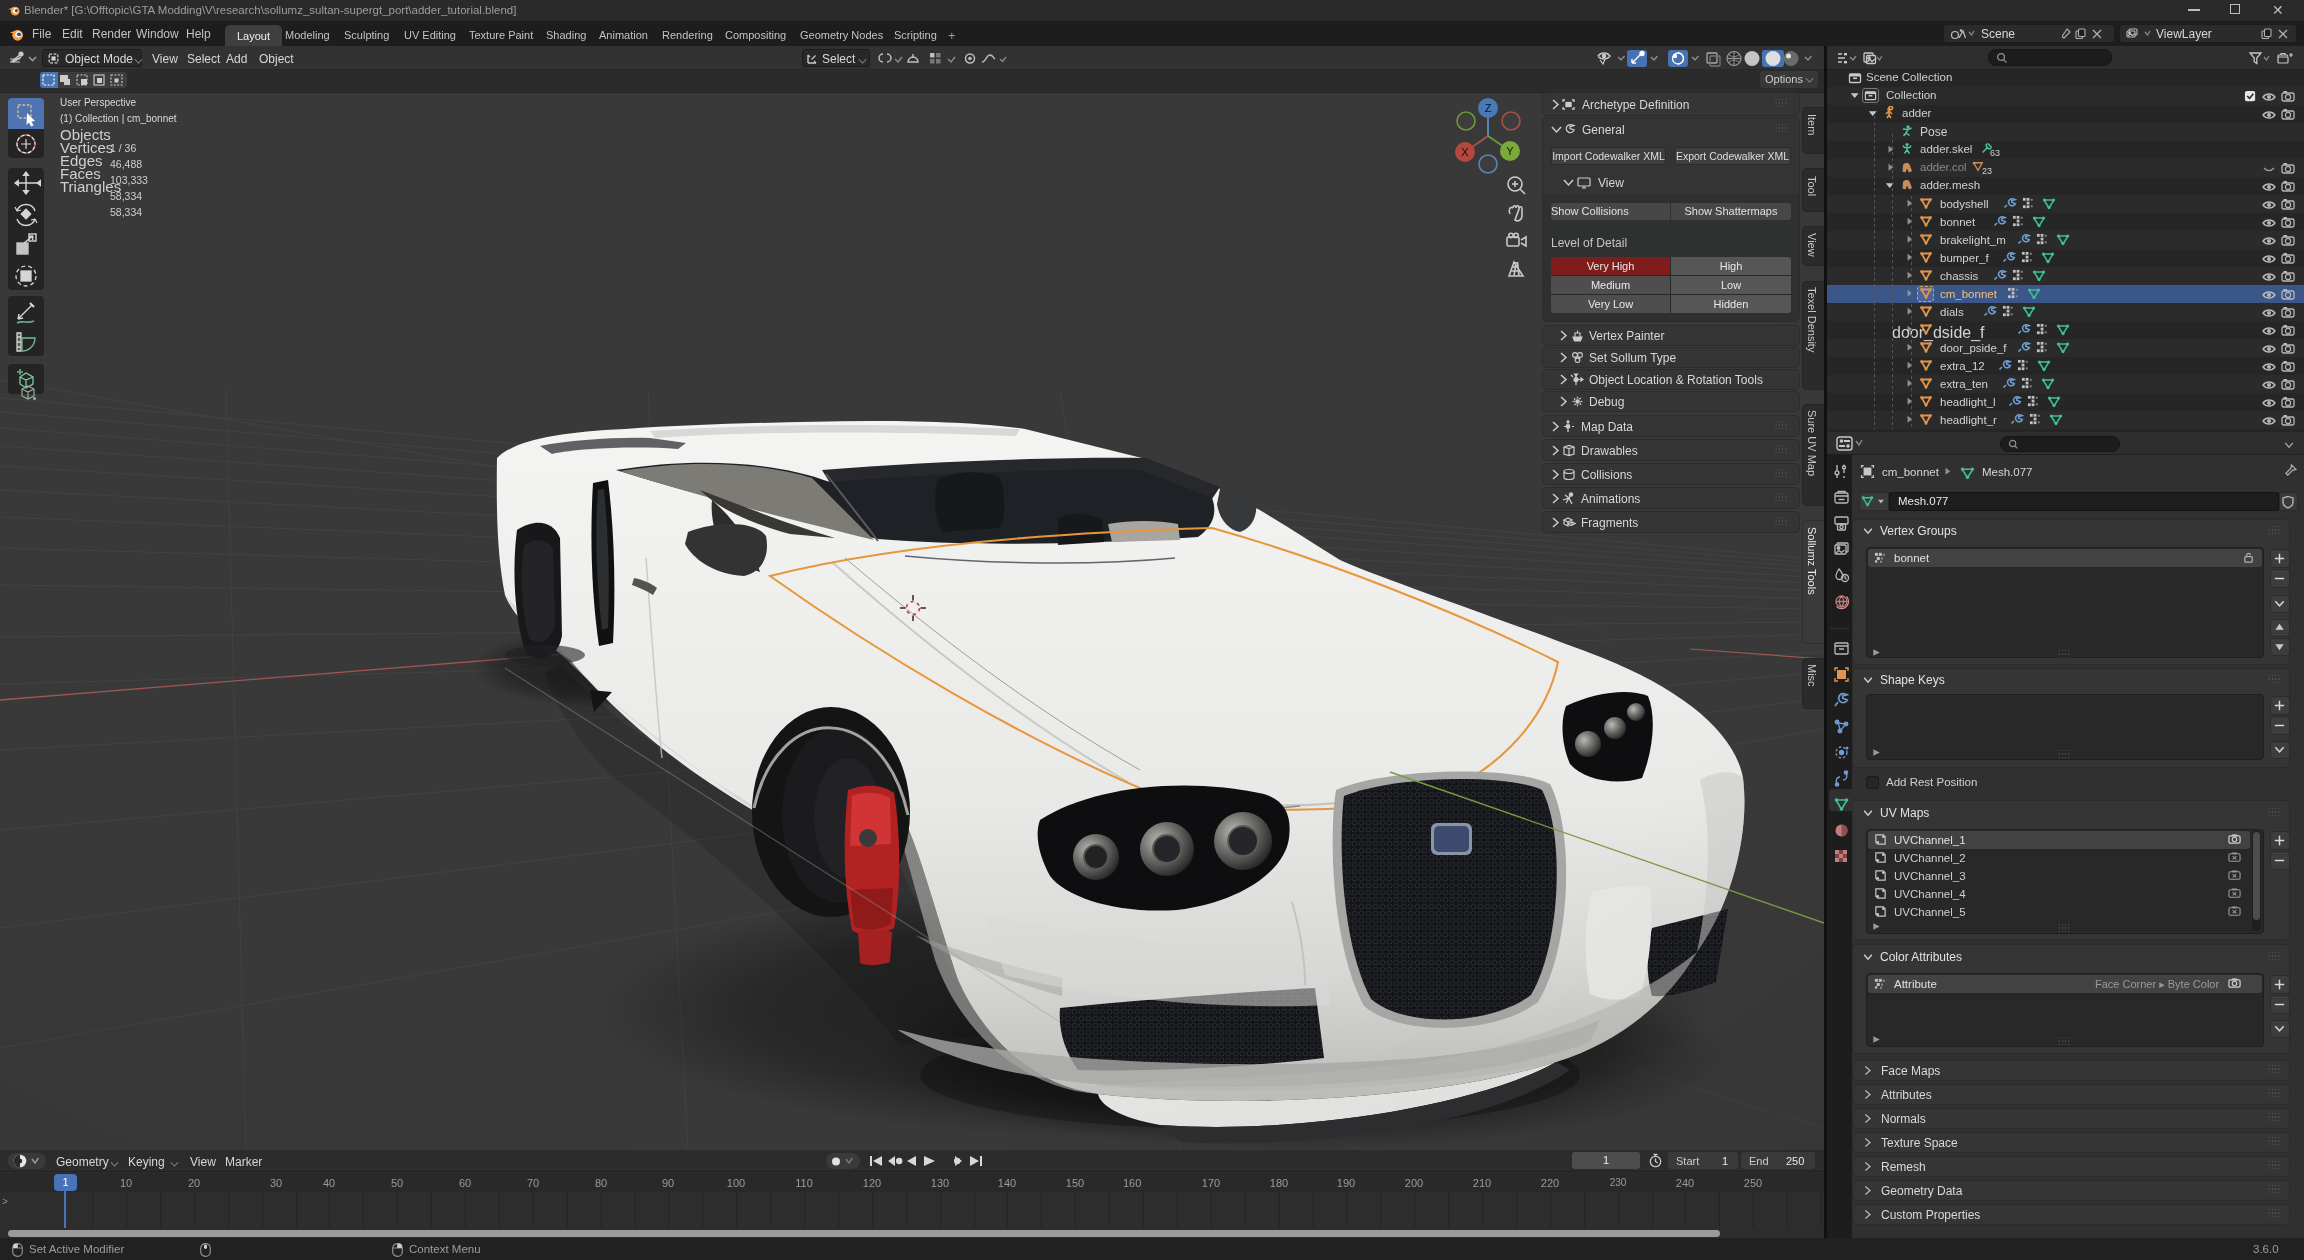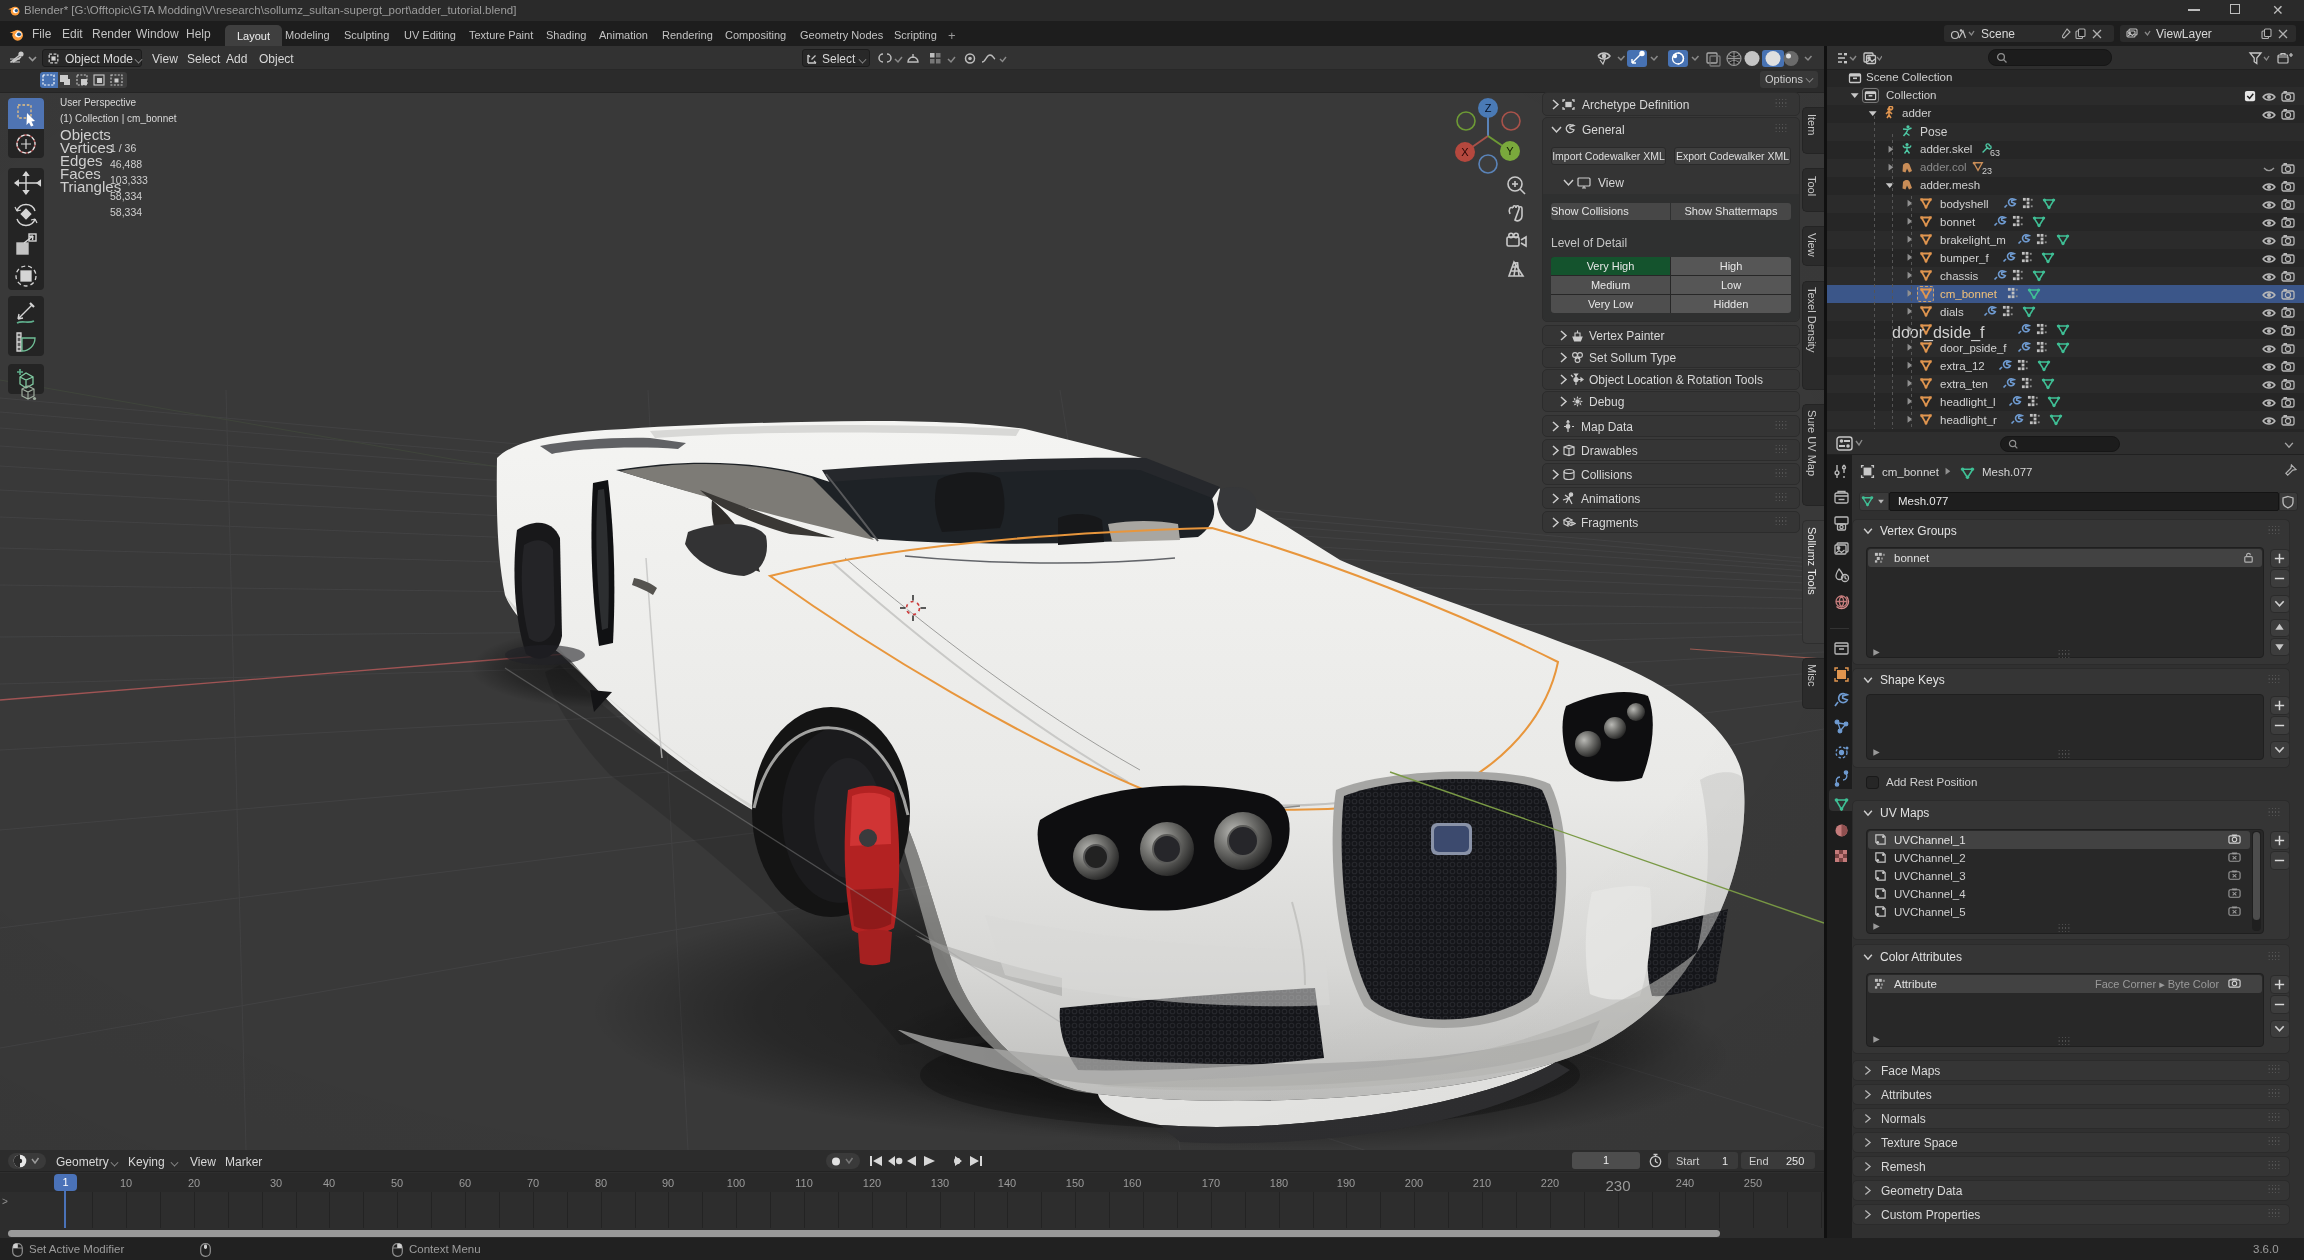--- a/index.html
+++ b/index.html
@@ -511,21 +511,21 @@
     <g stroke="#ccc" stroke-width="1.2" fill="none">
       <rect x="16" y="2" width="12" height="8" rx="1"></rect>
       <path d="M20 12 h4 M22 10 v2"></path>
     </g>
   </svg>
 <div class="a tx2" style="left:1598px;top:176px">View</div>
 <div class="a" style="left:1551px;top:203px;width:119px;height:17px;background:#474747;border-radius:3px 0 0 3px;color:#e2e2e2;font-size:11px;line-height:17px">Show Collisions</div>
 <div class="a" style="left:1671px;top:203px;width:120px;height:17px;background:#474747;border-radius:0 3px 3px 0;color:#e2e2e2;font-size:11px;text-align:center;line-height:17px">Show Shattermaps</div>
 <div class="a" style="left:1551px;top:236px;color:#c6c6c6;font-size:12px">Level of Detail</div>
 <div class="a" style="left:1551px;top:257px;width:240px;height:56px;background:#272727;border-radius:3px"></div>
-<div class="a" style="left:1551px;top:257px;width:119px;height:18px;background:#14532d;border-radius:3px 0 0 0;color:#e8e8e8;font-size:11px;text-align:center;line-height:18px">Very High</div>
+<div class="a" style="left:1551px;top:257px;width:119px;height:18px;background:#7f1d1d;border-radius:3px 0 0 0;color:#e8e8e8;font-size:11px;text-align:center;line-height:18px">Very High</div>
 <div class="a" style="left:1671px;top:257px;width:120px;height:18px;background:#565656;border-radius:0 3px 0 0;color:#e8e8e8;font-size:11px;text-align:center;line-height:18px">High</div>
 <div class="a" style="left:1551px;top:276px;width:119px;height:18px;background:#4e4e4e;color:#e8e8e8;font-size:11px;text-align:center;line-height:18px">Medium</div>
 <div class="a" style="left:1671px;top:276px;width:120px;height:18px;background:#565656;color:#e8e8e8;font-size:11px;text-align:center;line-height:18px">Low</div>
 <div class="a" style="left:1551px;top:295px;width:119px;height:18px;background:#4e4e4e;border-radius:0 0 0 3px;color:#e8e8e8;font-size:11px;text-align:center;line-height:18px">Very Low</div>
 <div class="a" style="left:1671px;top:295px;width:120px;height:18px;background:#565656;border-radius:0 0 3px 0;color:#e8e8e8;font-size:11px;text-align:center;line-height:18px">Hidden</div>
 
 <div class="a" style="left:1542px;top:325px;width:258px;height:21px;background:#353535;border-radius:5px;border:1px solid #2c2c2c"></div>
 <div class="a" style="left:1542px;top:347px;width:258px;height:21px;background:#353535;border-radius:5px;border:1px solid #2c2c2c"></div>
 <div class="a" style="left:1542px;top:369px;width:258px;height:21px;background:#353535;border-radius:5px;border:1px solid #2c2c2c"></div>
 <div class="a" style="left:1542px;top:391px;width:258px;height:21px;background:#353535;border-radius:5px;border:1px solid #2c2c2c"></div>
@@ -1509,21 +1509,21 @@
 <div class="a" style="left:920px;top:1177px;width:40px;text-align:center;color:#9b9b9b;font-size:11px">130</div>
 <div class="a" style="left:987px;top:1177px;width:40px;text-align:center;color:#9b9b9b;font-size:11px">140</div>
 <div class="a" style="left:1055px;top:1177px;width:40px;text-align:center;color:#9b9b9b;font-size:11px">150</div>
 <div class="a" style="left:1123px;top:1177px;width:40px;color:#9b9b9b;font-size:11px">160</div>
 <div class="a" style="left:1191px;top:1177px;width:40px;text-align:center;color:#9b9b9b;font-size:11px">170</div>
 <div class="a" style="left:1259px;top:1177px;width:40px;text-align:center;color:#9b9b9b;font-size:11px">180</div>
 <div class="a" style="left:1326px;top:1177px;width:40px;text-align:center;color:#9b9b9b;font-size:11px">190</div>
 <div class="a" style="left:1394px;top:1177px;width:40px;text-align:center;color:#9b9b9b;font-size:11px">200</div>
 <div class="a" style="left:1462px;top:1177px;width:40px;text-align:center;color:#9b9b9b;font-size:11px">210</div>
 <div class="a" style="left:1530px;top:1177px;width:40px;text-align:center;color:#9b9b9b;font-size:11px">220</div>
-<div class="a" style="left:1598px;top:1177px;width:40px;text-align:center;color:#9b9b9b;font-size:15px">230</div>
+<div class="a" style="left:1598px;top:1177px;width:40px;text-align:center;color:#9b9b9b;font-size:10px">230</div>
 <div class="a" style="left:1665px;top:1177px;width:40px;text-align:center;color:#9b9b9b;font-size:11px">240</div>
 <div class="a" style="left:1733px;top:1177px;width:40px;text-align:center;color:#9b9b9b;font-size:11px">250</div>
 <div class="a" style="left:54px;top:1174px;width:23px;height:17px;background:#4a72b8;border-radius:4px;color:#fff;font-size:11px;text-align:center;line-height:17px">1</div>
 <div class="a" style="left:64px;top:1191px;width:2px;height:37px;background:#4a72b8"></div>
 <div class="a" style="left:2px;top:1196px;color:#8f8f8f;font-size:10px">˃</div>
 <div class="a" style="left:0;top:1228px;width:1824px;height:10px;background:#2d2d2d"></div>
 <div class="a" style="left:8px;top:1230px;width:1712px;height:7px;background:#9a9a9a;border-radius:4px"></div>
 
 <div class="a" style="left:0;top:1238px;width:2304px;height:22px;background:#212121" id="status"></div>
 <svg class="a" style="left:12px;top:1243px" width="11" height="14" viewBox="0 0 11 14">

